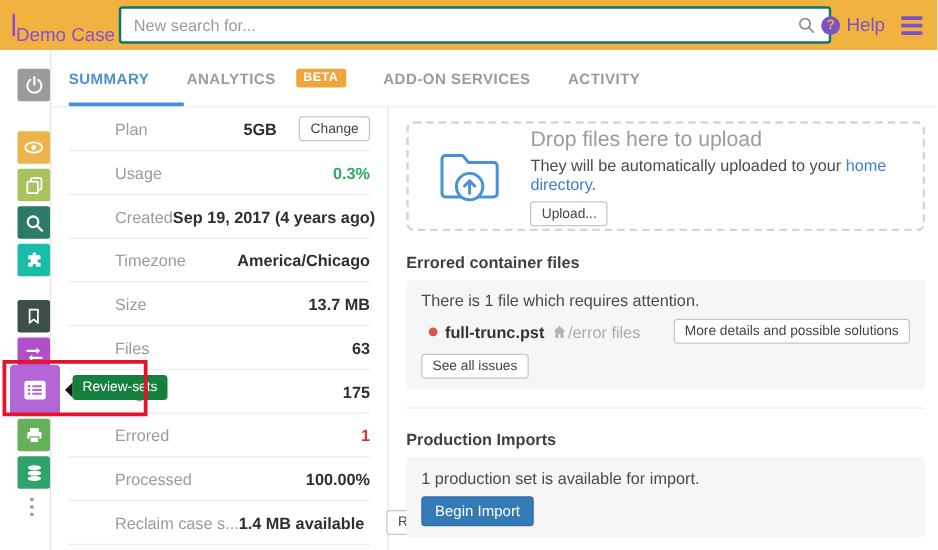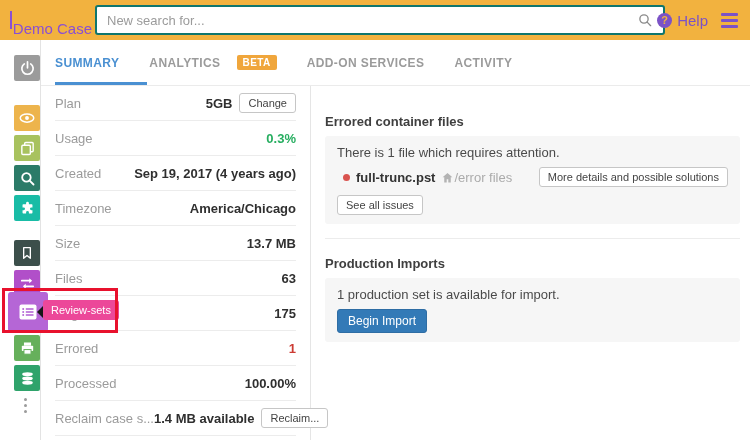--- a/index.html
+++ b/index.html
@@ -38,42 +38,42 @@
   .t-swap     { top:230px; background:#B14FC9; }
   .t-review   { top:252px; left:8px; width:40px; height:40px; border-radius:3px; background:#B566D6; z-index:3; }
   .t-printer  { top:295px; background:#66B05B; }
   .t-database { top:325px; background:#2FA36B; }
   .dots { position:absolute; left:24px; top:358px; display:flex; flex-direction:column; gap:3px; cursor:pointer; }
   .dots i { width:3px; height:3px; border-radius:50%; background:#9b9b9b; }
 
   
   .highlight-box { position:absolute; left:2px; top:248px; width:116px; height:45px;
                    border:3px solid #E8112D; z-index:6; pointer-events:none; }
-  .tooltip { position:absolute; left:43px; top:260px; background:#ec4899; color:#fff; font-size:11px;
+  .tooltip { position:absolute; left:58px; top:260px; background:#15803d; color:#fff; font-size:11px;
              padding:4px 8px; border-radius:3px; z-index:5; white-space:nowrap; }
   .tooltip:before { content:""; position:absolute; left:-6px; top:6px; border:6px solid transparent;
                     border-left:none; border-right-color:#161616; }
 
   .content { flex:1; display:flex; flex-direction:column; }
   .tabbar { height:46px; display:flex; align-items:center; gap:30px; padding-left:14px;
             border-bottom:1px solid #ebebeb; flex:none; }
   .tab { position:relative; font-size:12px; font-weight:bold; color:#9B9B9B; letter-spacing:.4px;
          cursor:pointer; display:flex; align-items:center; gap:6px; height:100%; }
   .tab.active { color:#4A90D2; }
   .tab.active:after { content:""; position:absolute; left:0; right:-28px; bottom:0; height:3px; background:#4A90D2; }
   .beta { background:#F0A63C; color:#fff; font-size:10px; font-weight:bold; padding:2px 6px; border-radius:2px;margin-left:10px; }
 
   .body-row { flex:1; display:flex; min-height:0; }
 
   
   .stats { width:270px; flex:none; border-right:1px solid #e5e5e5; padding:0 14px; }
   .srow { height:35px; display:flex; align-items:center; justify-content:space-between;
           border-bottom:1px solid #ececec; }
-  .slabel { color:#9B9B9B; font-size:13px; white-space:nowrap; }
-  .sval { color:#2f2f2f; font-size:13px; font-weight:bold; display:flex; align-items:center; gap:7px; white-space:nowrap; }
+  .slabel { color:#9B9B9B; font-size:13px; white-space:nowrap;margin-left:37px; }
+  .sval { color:#2f2f2f; font-size:13px; font-weight:bold; display:flex; align-items:center; gap:18px; white-space:nowrap; }
   .v-green { color:#27AE60; }
   .v-red { color:#CC3B33; }
   .btn { background:#fff; border:1px solid #c6c6c6; border-radius:3px; color:#444;
          font-size:11px; padding:3px 8px; cursor:pointer; font-family:"Liberation Sans", sans-serif; white-space:nowrap; }
 
   
   .rightcol { flex:1; padding:11px 10px 0 14px; min-width:0; }
   .dropzone { height:88px; border:2px dashed #d5d5d5; border-radius:6px; display:flex; align-items:center;
               padding-left:22px; gap:22px; cursor:pointer; }
   .dz-title { color:#9B9B9B; font-size:17px; margin-bottom:3px; }
@@ -268,20 +268,32 @@
           <span class="slabel">Reclaim case s...</span>
           <span class="sval">
               <span>1.4 MB available</span>
             <button class="btn">Reclaim...</button>
             </span>
         </div>
       </div>
 
       <div class="rightcol">
 
+        <div class="dropzone">
+          <svg width="58" height="50" viewBox="0 0 58 50">
+            <path d="M5 12v28a3 3 0 0 0 3 3h42a3 3 0 0 0 3-3V16a3 3 0 0 0-3-3H28l-5-6H8a3 3 0 0 0-3 3z" fill="none" stroke="#4A90D9" stroke-width="2.6" stroke-linejoin="round"></path>
+            <circle cx="29" cy="34" r="11.5" fill="#fff" stroke="#4A90D9" stroke-width="2.6"></circle>
+            <path d="M29 40v-11M24.5 33.5L29 29l4.5 4.5" stroke="#4A90D9" stroke-width="2.6" fill="none" stroke-linecap="round" stroke-linejoin="round"></path>
+          </svg>
+          <div>
+            <div class="dz-title">Drop files here to upload</div>
+            <div class="dz-sub"><span>They will be automatically uploaded to your </span><span class="dz-link">home directory</span><span>.</span></div>
+            <button class="btn dz-btn">Upload...</button>
+          </div>
+        </div>
 
         <div class="sec-heading">Errored container files</div>
         <div class="panel">
           <div class="panel-msg">There is 1 file which requires attention.</div>
           <div class="file-row">
             <div class="file-left">
               <span class="bullet b-red"></span>
               <span class="fname">full-trunc.pst</span>
               <span class="fpath">
                   <svg width="13" height="13" viewBox="0 0 24 24">

